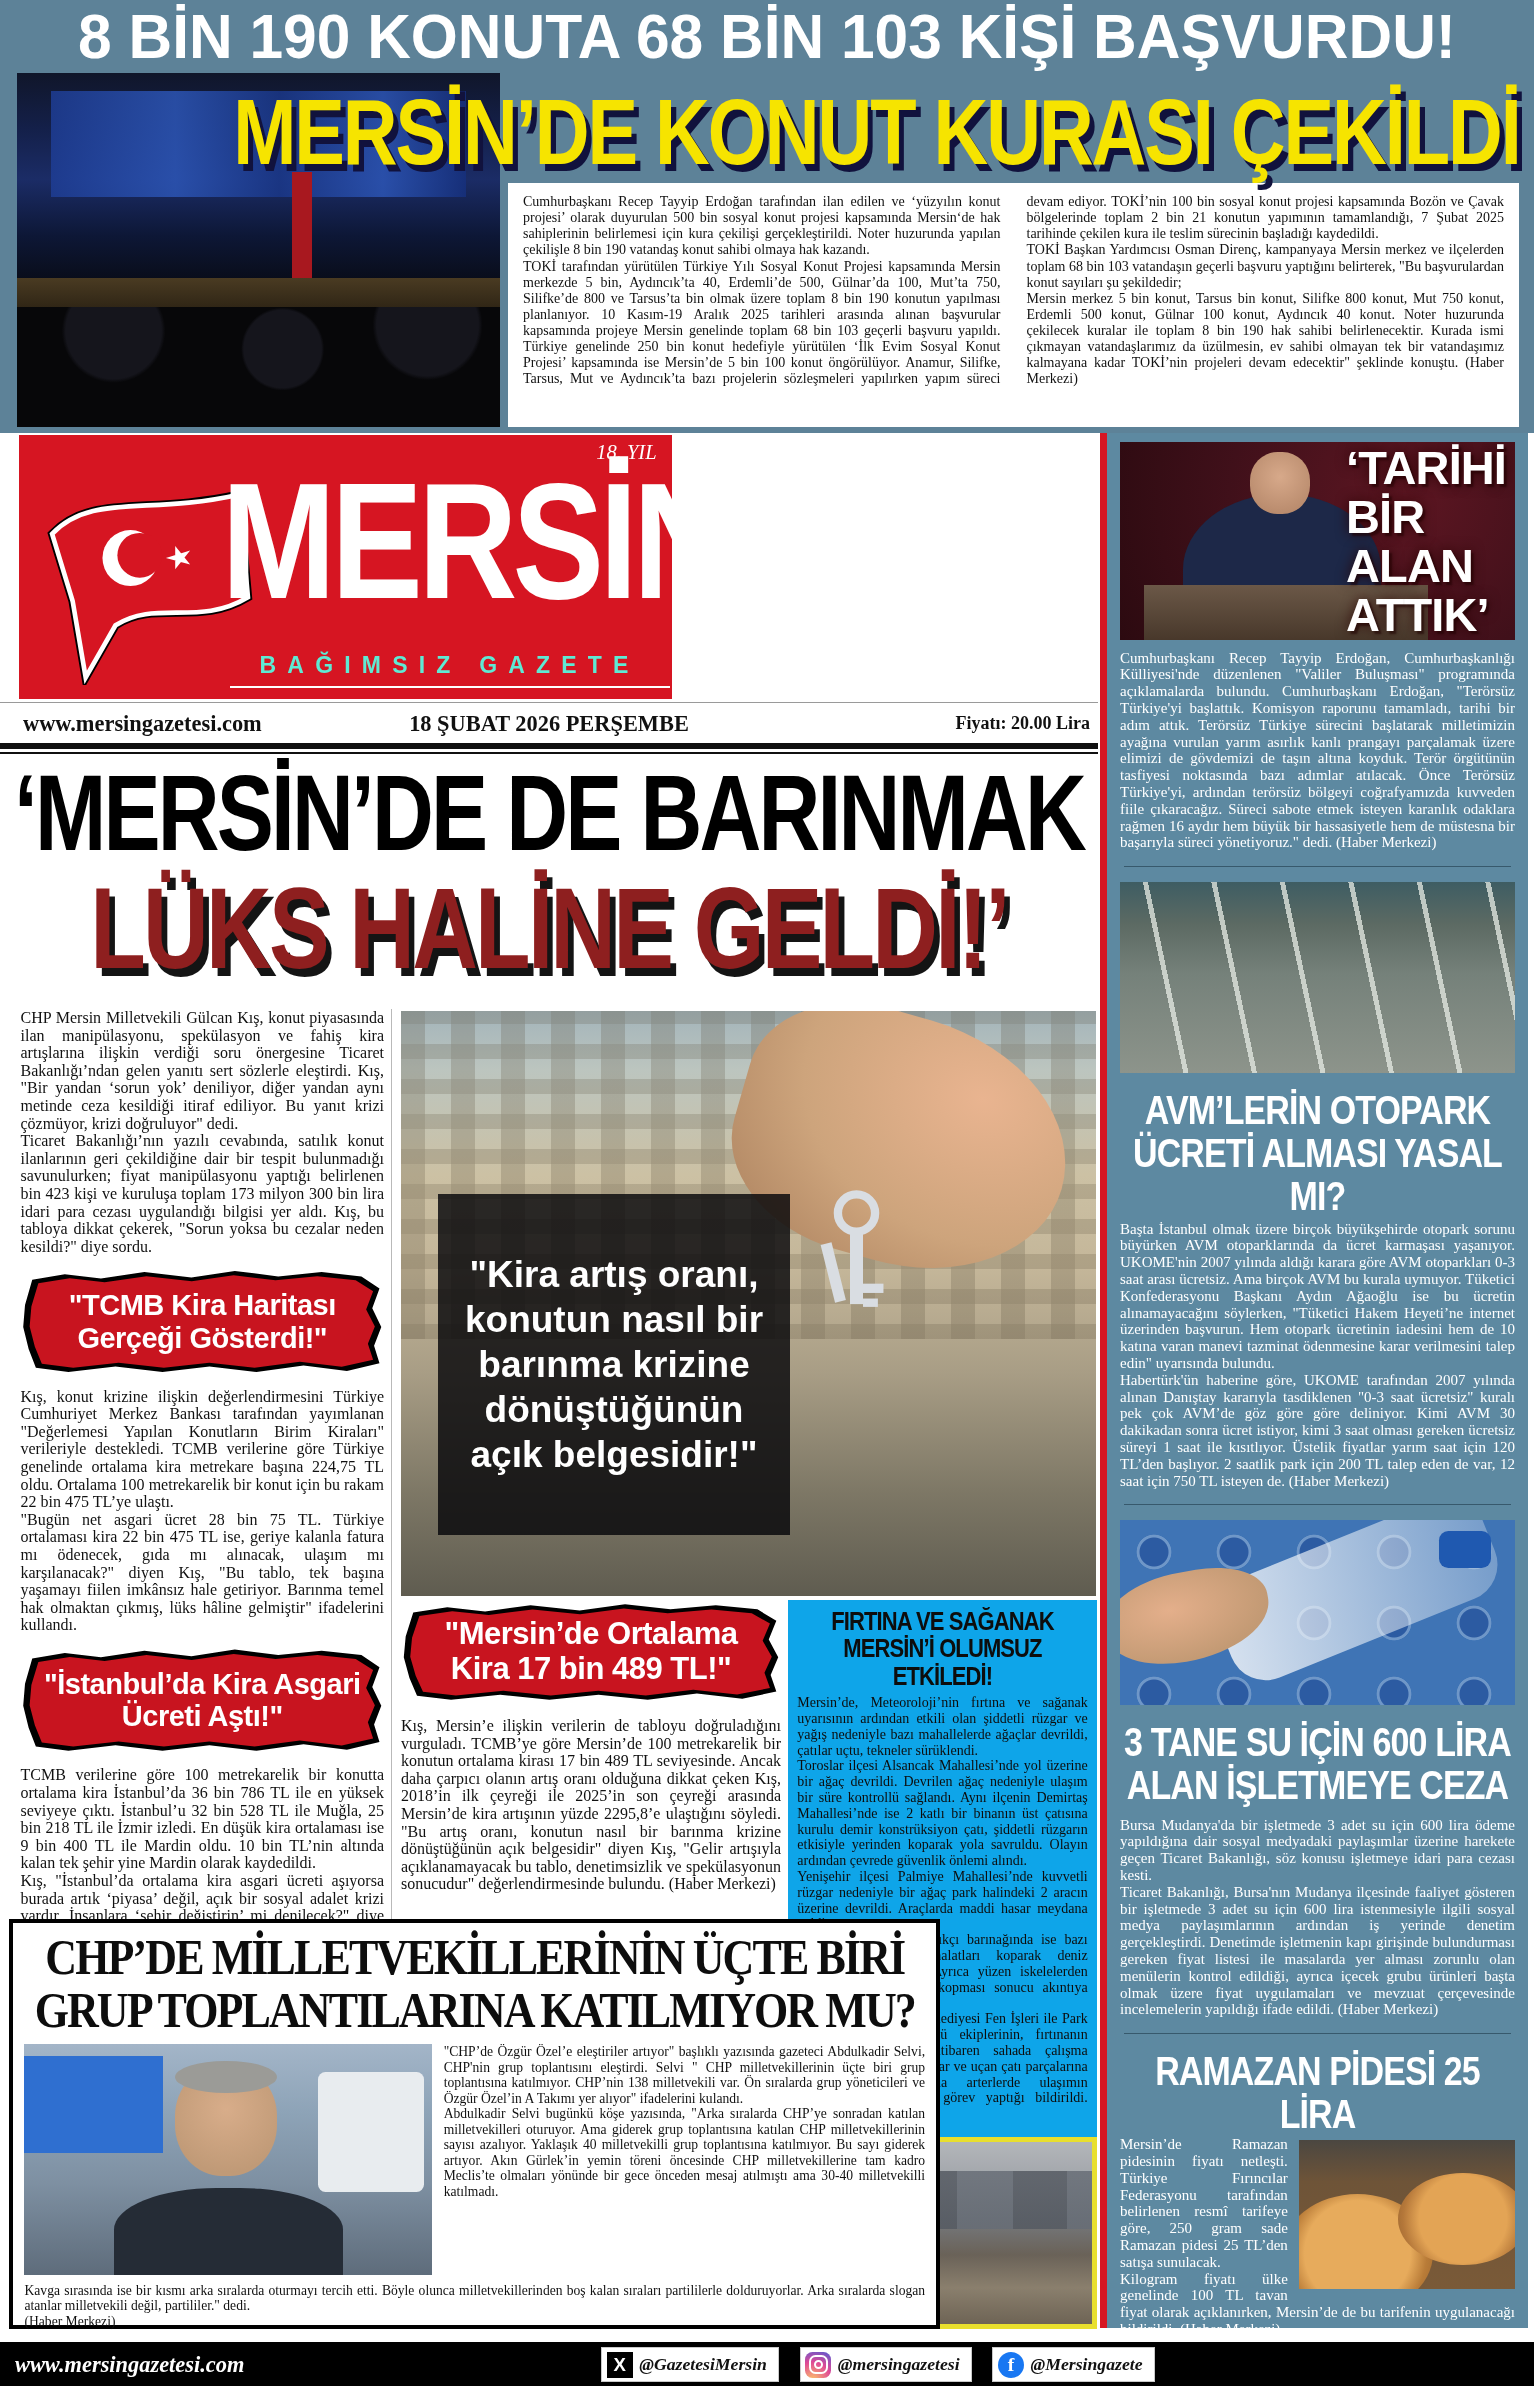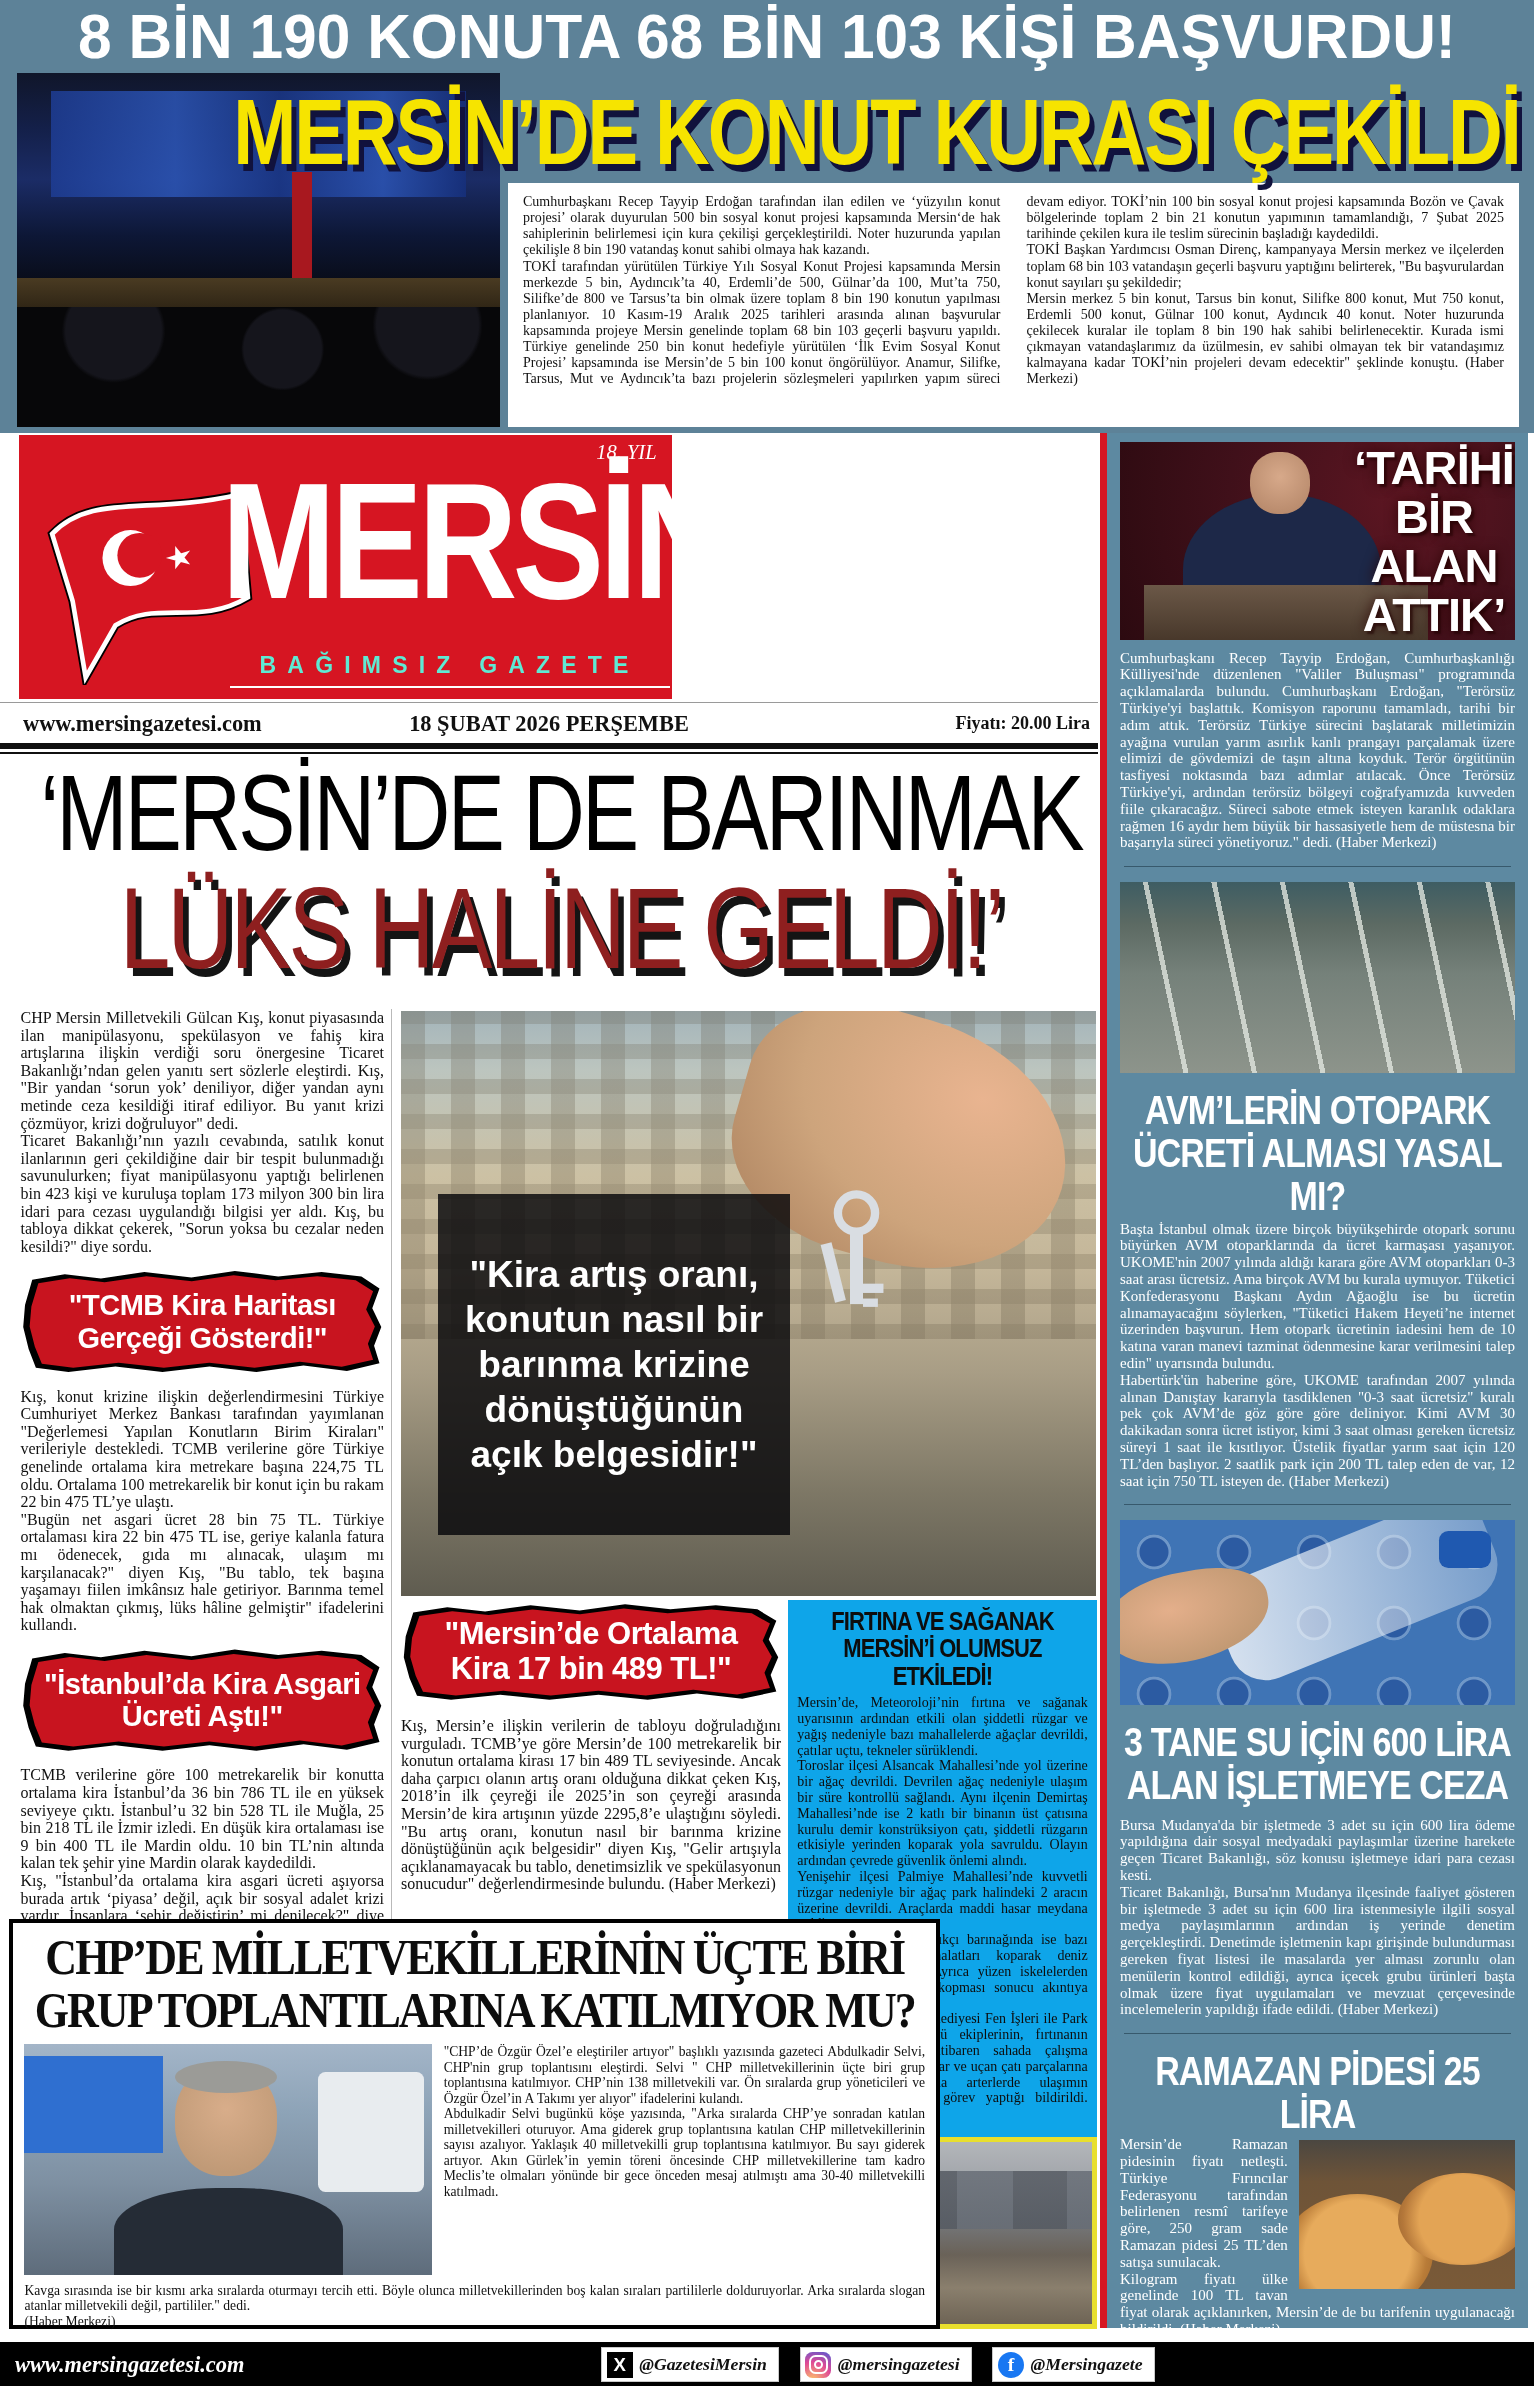--- a/index.html
+++ b/index.html
@@ -49,21 +49,21 @@
   
   .dateline{left:0;top:702px;width:1098px;height:41px;border-top:0.9px solid #9a9a9a;
     display:flex;align-items:center;font-weight:bold;font-size:22.4px;background:#fff;}
   .dl-site{margin-left:23px;}
   .dl-date{position:absolute;left:50%;transform:translateX(-50%);}
   .dl-price{margin-left:auto;margin-right:8px;font-size:18px;}
   .rule1{left:0;top:743px;width:1098px;height:5.6px;background:#101010;}
   .rule2{left:0;top:752px;width:1098px;height:1.9px;background:#101010;}
 
   
-  .main-headline{left:0;top:759px;width:1098px;text-align:center;font-weight:normal;padding-left:12px;}
+  .main-headline{left:0;top:759px;width:1098px;text-align:center;font-weight:bold;}
   .mh1{font-size:84px;color:#000;letter-spacing:-2.8px;line-height:1;
     transform:scale(1.02,1.28);transform-origin:center top;}
   .mh2{margin-top:28px;font-size:91px;color:#8e1f1f;letter-spacing:-2.8px;line-height:1;
     text-shadow:5.6px 6.5px 0 #141414;transform:scale(1.0,1.26);transform-origin:center top;}
 
   
   .left-col{left:20.5px;top:1009px;width:371px;height:910px;font-size:16px;line-height:1.1;
     text-align:justify;border-right:0.9px solid #b9b9b9;padding-right:6.5px;box-sizing:border-box;}
   .left-col p{margin:0 0 2.8px 0;}
   .ribbon{position:relative;height:110px;margin:11.2px 0.9px;}
@@ -129,21 +129,21 @@
   .right-col{left:1107px;top:433px;width:421px;height:1895px;background:#5d89a1;color:#fff;
     box-sizing:border-box;padding:9.3px 13px;overflow:hidden;}
   .r-photo1{position:relative;height:198px;overflow:hidden;
     background:radial-gradient(circle at 72% 28%, #5d1622, #40101a 55%, #2c0a10);}
   .r-photo1 .suit{position:absolute;left:16%;top:26%;width:50%;height:76%;
     border-radius:50% 50% 0 0;background:#1d2848;}
   .r-photo1 .face{position:absolute;left:33%;top:5%;width:60px;height:62px;border-radius:46%;
     background:radial-gradient(circle at 50% 40%, #d7a98a, #b88a6c 80%);}
   .r-photo1 .lectern{position:absolute;left:6%;bottom:0;width:72%;height:28%;
     background:linear-gradient(180deg,#6b5847,#48382b);}
-  .r-head{position:absolute;right:1px;top:1.9px;text-align:center;font-family:"Liberation Sans",sans-serif;
+  .r-head{position:absolute;right:9px;top:1.9px;text-align:left;font-family:"Liberation Sans",sans-serif;
     font-weight:bold;font-size:47px;line-height:1.04;letter-spacing:-0.9px;color:#fff;
     text-shadow:0 0 13px rgba(40,0,0,.9), 2.8px 2.8px 1.9px rgba(30,0,0,.55);}
   .r-body{margin-top:9.3px;font-size:15px;line-height:1.12;text-align:justify;}
   .rdiv{border-top:1.9px solid #37596c;margin:15px 3.7px;}
   .r-photo2{height:191px;overflow:hidden;position:relative;
     background:linear-gradient(180deg,#3e5d63 0%,#5c6a63 22%,#75817a 48%,#8d948b 100%);}
   .r-photo2 .lines{position:absolute;inset:0;
     background:repeating-linear-gradient(78deg, transparent 0 62px, rgba(230,235,228,.75) 62px 67px);}
   .r-title{text-align:center;font-family:"Liberation Sans",sans-serif;font-weight:bold;
     font-size:34px;line-height:1.06;letter-spacing:-0.9px;margin-top:15px;color:#fff;

